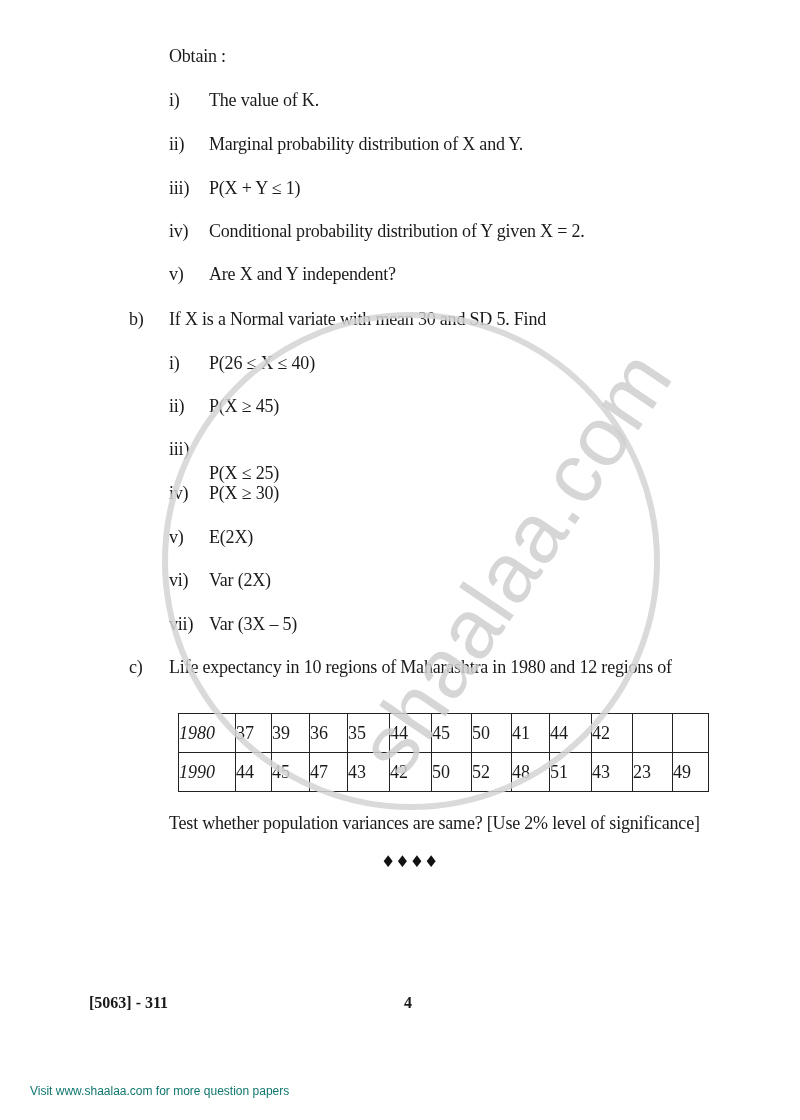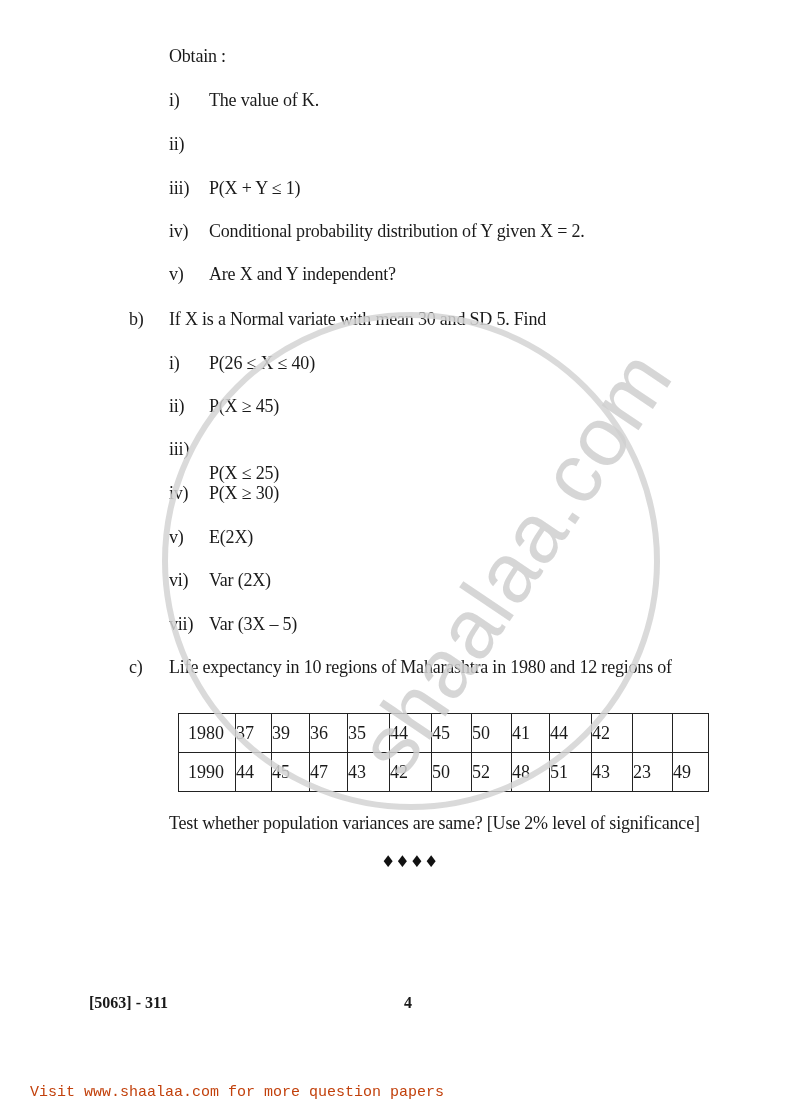--- a/index.html
+++ b/index.html
@@ -64,21 +64,21 @@
       border-collapse: collapse;
       font-size: 18px;
       z-index: 2;
     }
     .data-table td {
       border: 1.5px solid #222;
       height: 38px;
       padding: 0;
       vertical-align: middle;
     }
-    .data-table td.lbl { width: 54px; text-align: center; padding-right: 2px; }
+    .data-table td.lbl { width: 54px; text-align: left; padding-right: 2px; font-style: italic; }
     .diamonds {
       position: absolute;
       left: 372px;
       top: 852px;
       font-size: 16px;
       letter-spacing: 0px;
       color: #111;
       font-family: "DejaVu Sans", sans-serif;
     }
     .footer-code {
@@ -92,37 +92,38 @@
       position: absolute;
       left: 395px;
       top: 994px;
       font-weight: bold;
       font-size: 16px;
     }
     .visit {
       position: absolute;
       left: 21px;
       top: 1084px;
-      font-family: Liberation Mono, monospace;
-      font-size: 15px;
-      color: #c2410c;
+      font-family: Liberation Sans, sans-serif;
+      font-size: 12px;
+      color: #0f766e;
       white-space: nowrap;
     }
   </style>
 </head>
 <body>
 
 <div class="page">
 
   <div class="txt" style="left:160px; top:46px;">Obtain :</div>
 
   <div class="txt" style="left:160px; top:90px;">i)</div>
   <div class="txt" style="left:200px; top:90px;">The value of K.</div>
 
   <div class="txt" style="left:160px; top:134px;">ii)</div>
+  <div class="txt" style="left:200px; top:134px;">Marginal probability distribution of X and Y.</div>
 
   <div class="txt" style="left:160px; top:178px;">iii)</div>
   <div class="txt" style="left:200px; top:178px;">P(X + Y ≤ 1)</div>
 
   <div class="txt" style="left:160px; top:221px;">iv)</div>
   <div class="txt" style="left:200px; top:221px;">Conditional probability distribution of Y given X = 2.</div>
 
   <div class="txt" style="left:160px; top:264px;">v)</div>
   <div class="txt" style="left:200px; top:264px;">Are X and Y independent?</div>
 

